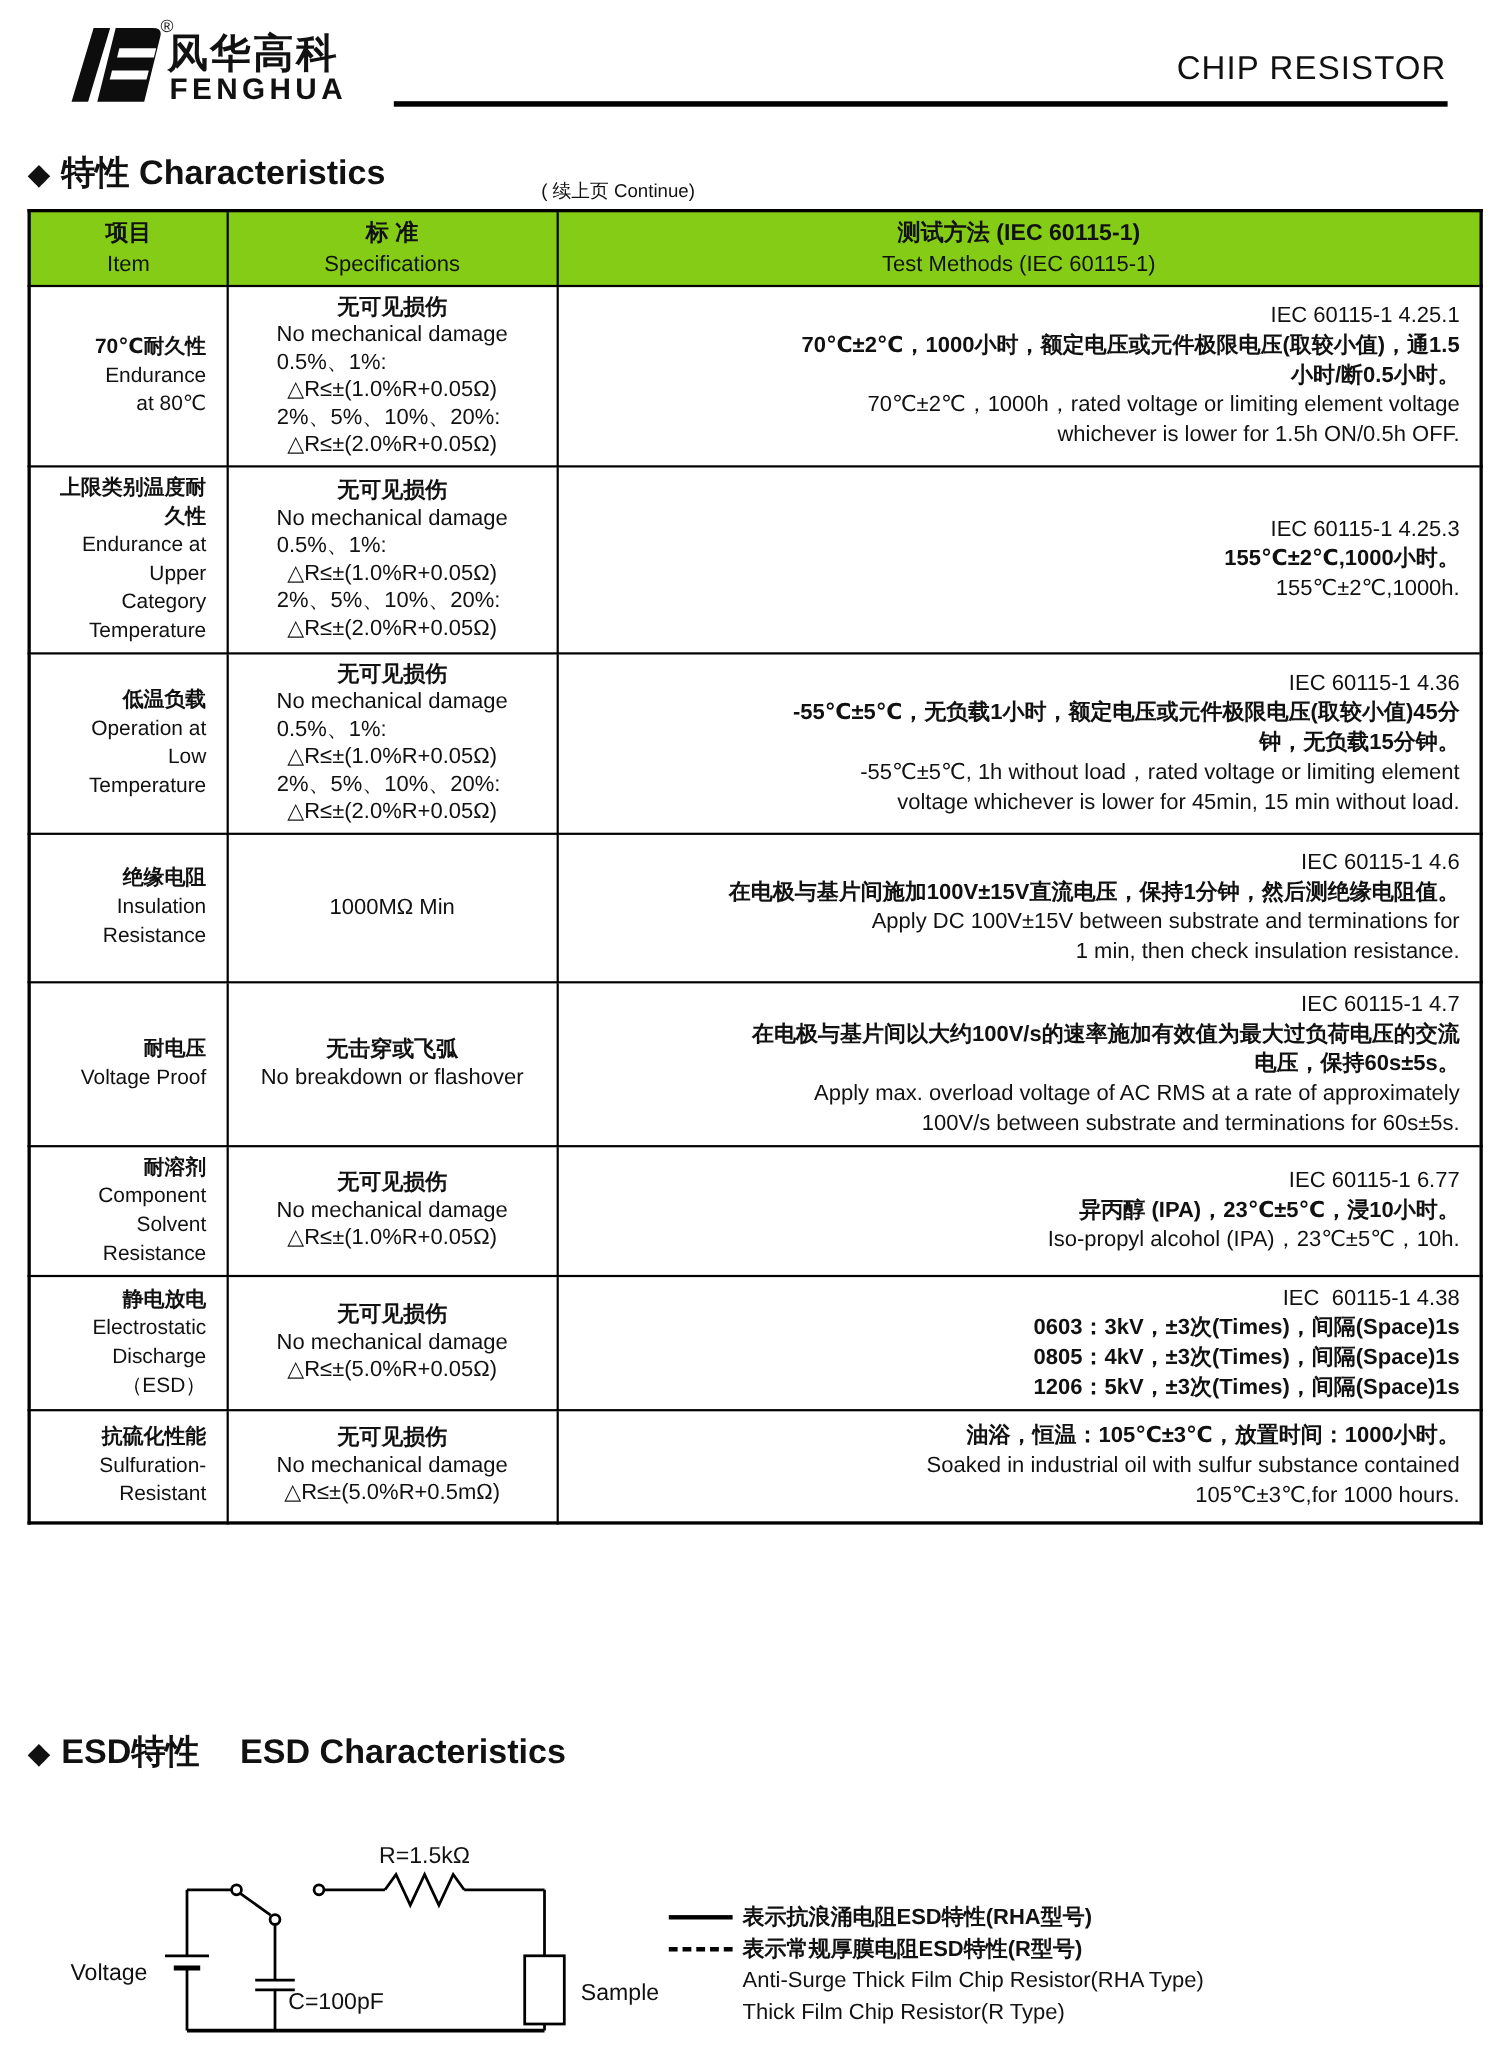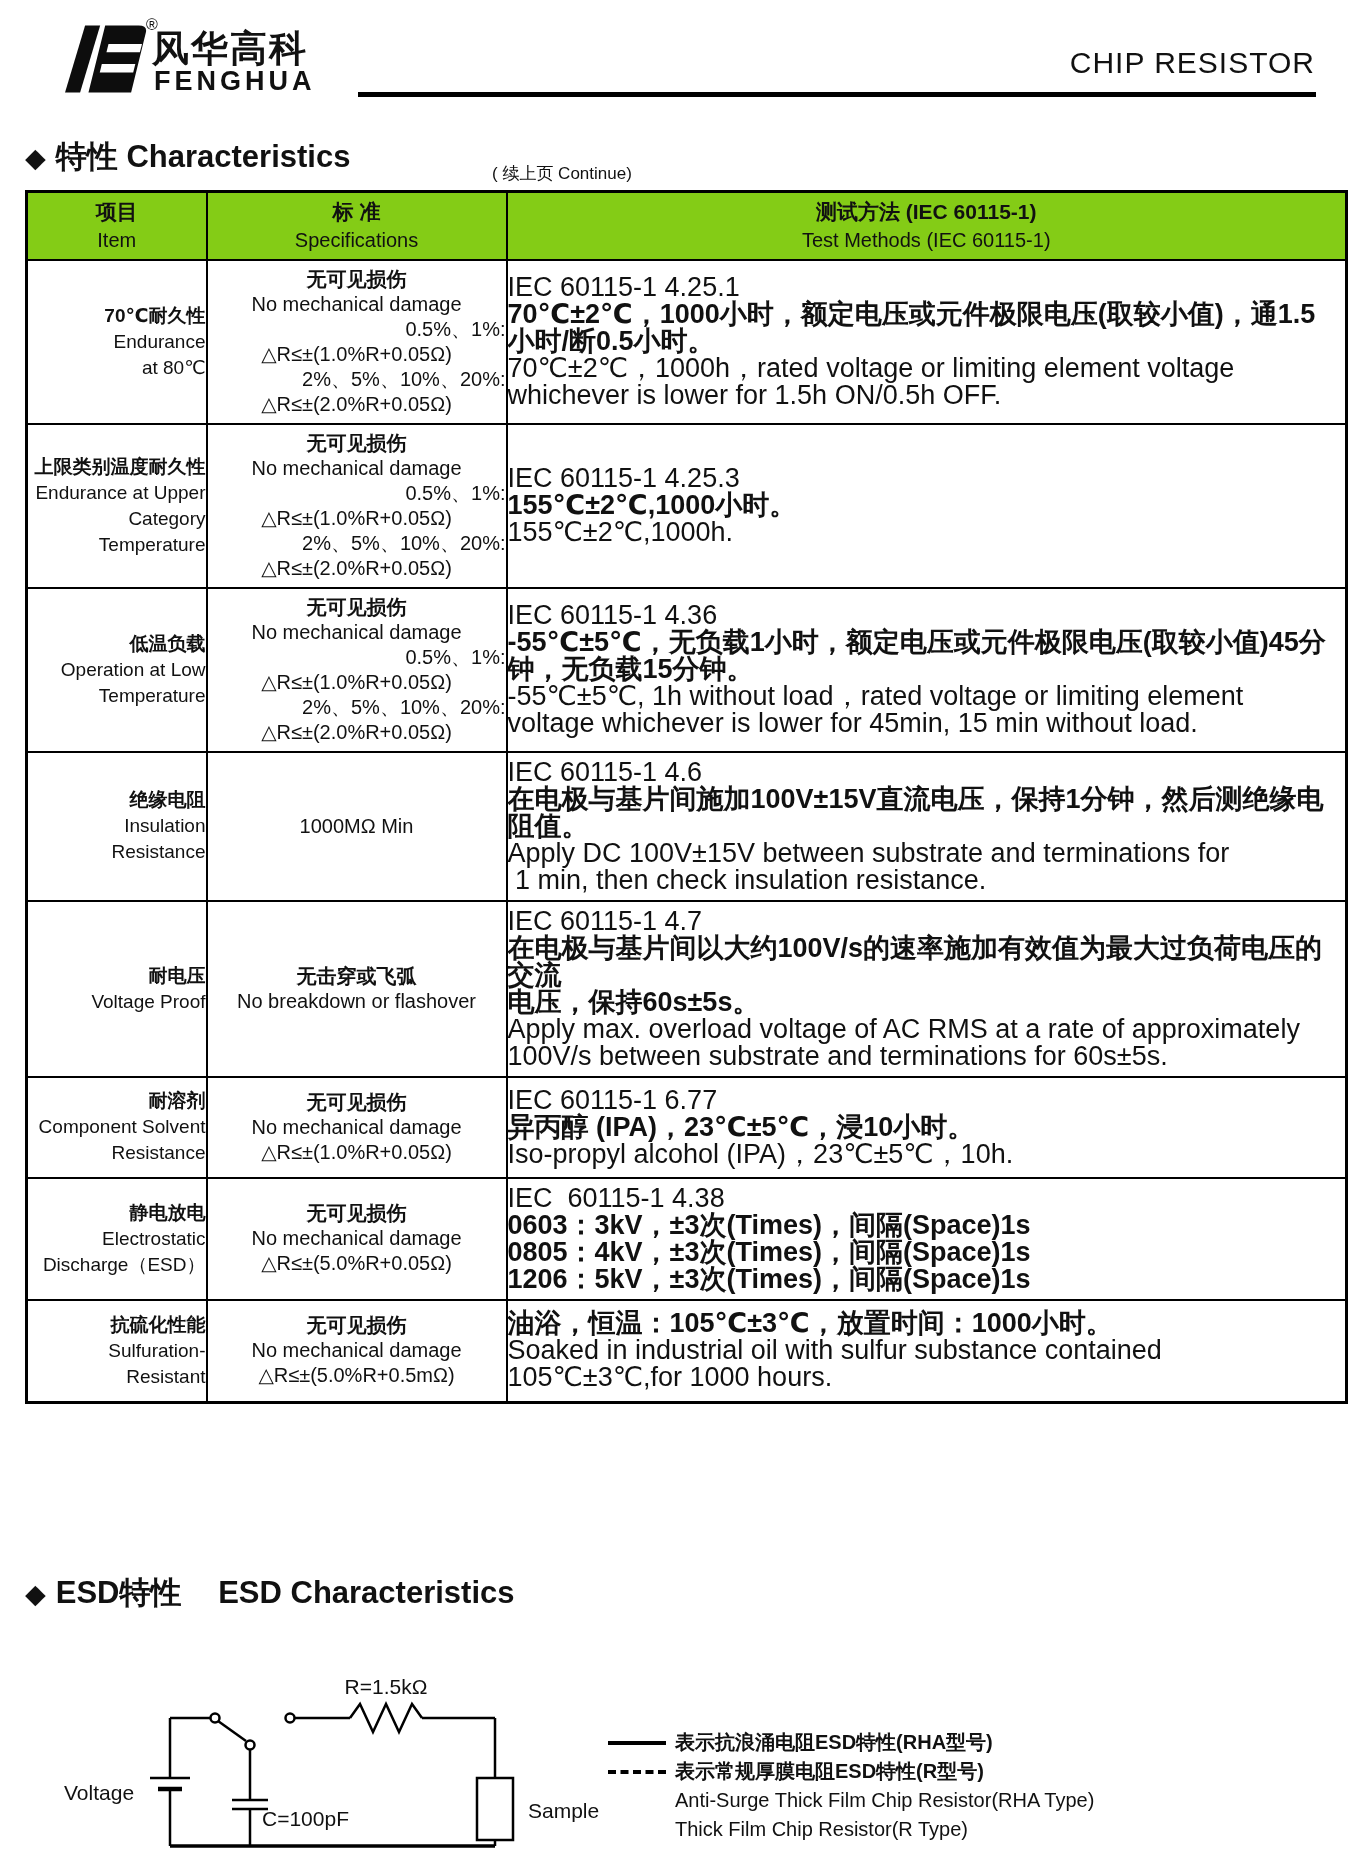--- a/index.html
+++ b/index.html
@@ -23,25 +23,25 @@
   
   table.chars{position:absolute;left:25px;top:190px;width:1320px;border-collapse:collapse;
               table-layout:fixed;}
   table.chars,table.chars th,table.chars td{border:2px solid #000;}
   table.chars{border-width:3px;}
   col.c-item{width:180px;} col.c-spec{width:300px;} col.c-method{width:840px;}
   table.chars thead tr{height:68px;background:#84cc16;}
   table.chars th{font-weight:normal;vertical-align:middle;text-align:center;}
   table.chars th .cn{font-size:21px;font-weight:bold;line-height:28px;}
   table.chars th .en{font-size:20px;line-height:28px;}
-  table.chars td{vertical-align:middle;padding:6px 0;margin-left:44px;}
+  table.chars td{vertical-align:middle;padding:6px 18px;margin-left:44px;}
   td.item-cell{text-align:right;font-size:19px;line-height:26px;padding:6px 2px;}
   td.spec-cell{text-align:center;font-size:20px;line-height:25px;}
-  td.spec-cell .left{text-align:right;padding-left:26px;}
-  td.method-cell{text-align:left;font-size:27px;line-height:27px;padding-left:16px;padding-right:6px;}
+  td.spec-cell .left{text-align:left;padding-left:26px;}
+  td.method-cell{text-align:right;font-size:20px;line-height:27px;padding-left:16px;padding-right:6px;}
   td .ln{white-space:pre-wrap;}
   .cjk{font-weight:bold;}
   tbody tr:nth-child(1){height:142px;}
   tbody tr:nth-child(2){height:141px;}
   tbody tr:nth-child(3){height:142px;}
   tbody tr:nth-child(4){height:135px;}
   tbody tr:nth-child(5){height:144px;}
   tbody tr:nth-child(6){height:101px;}
   tbody tr:nth-child(7){height:103px;}
   tbody tr:nth-child(8){height:103px;}

